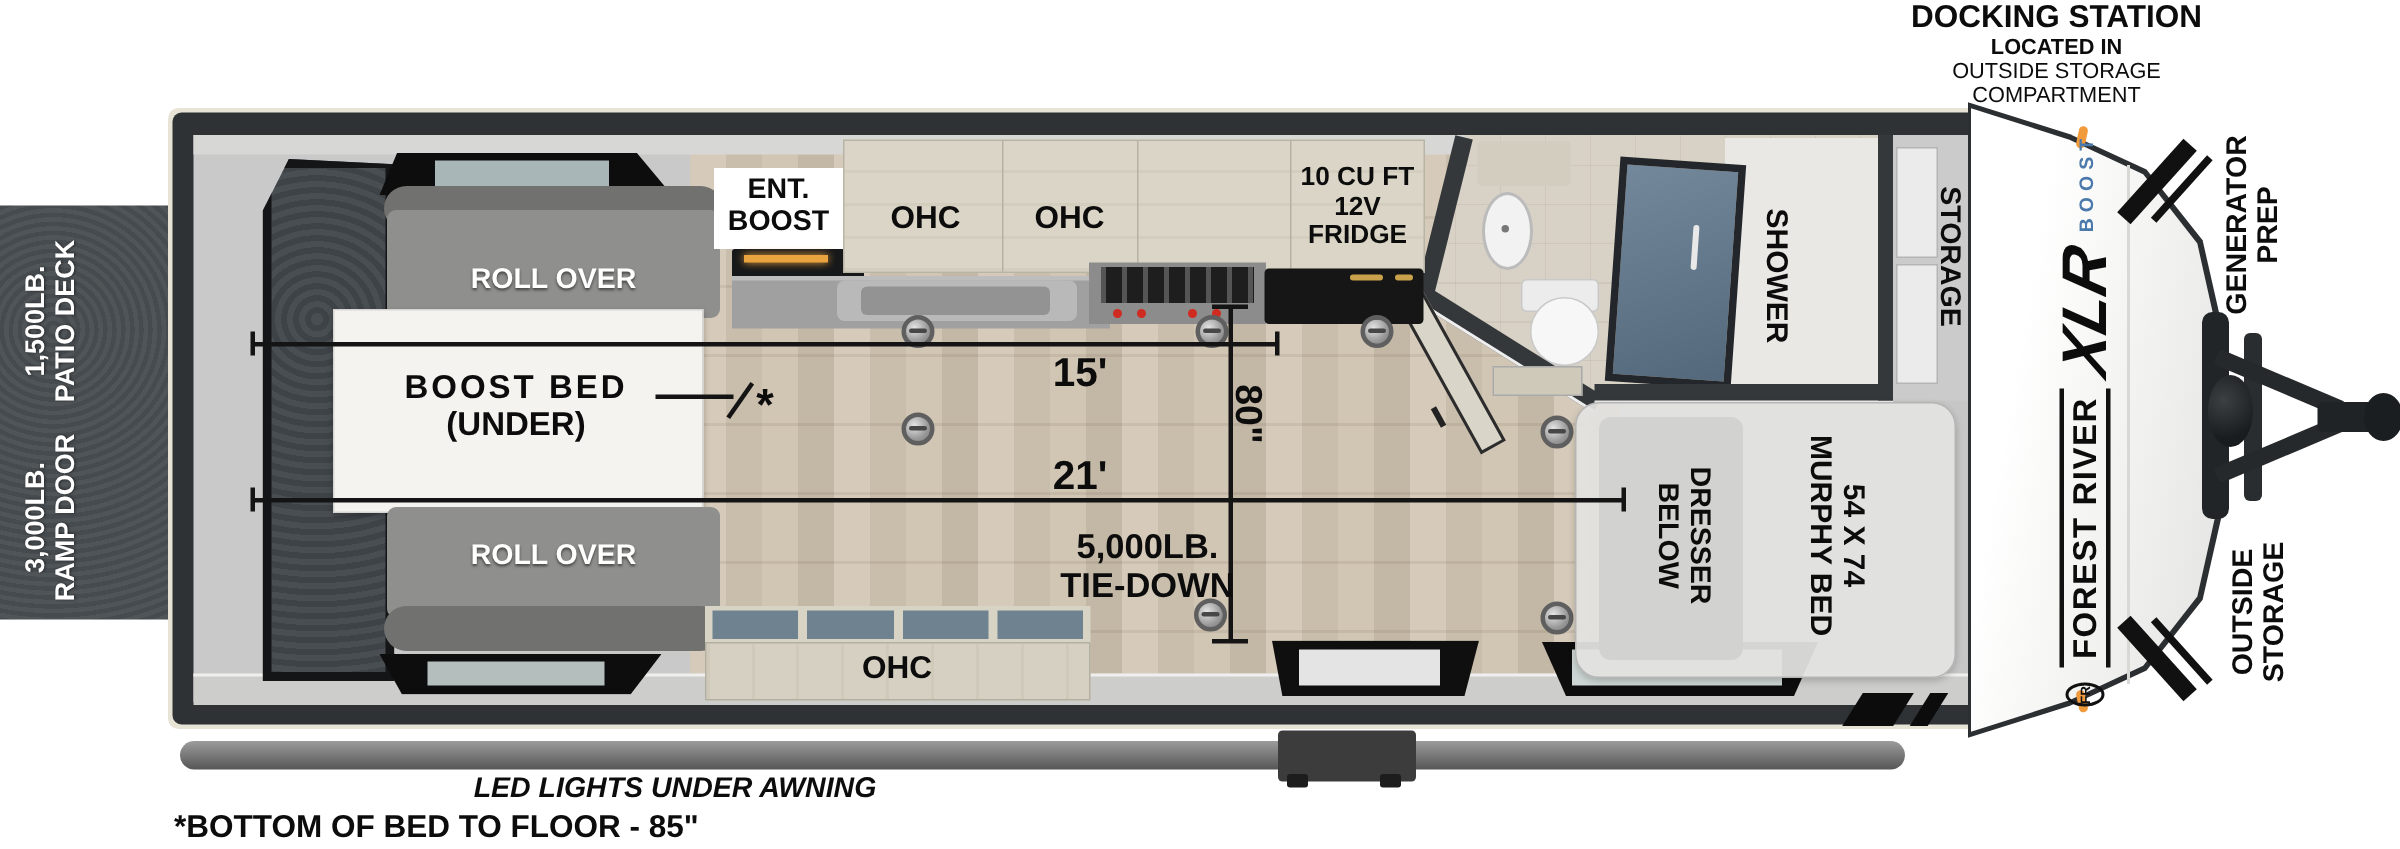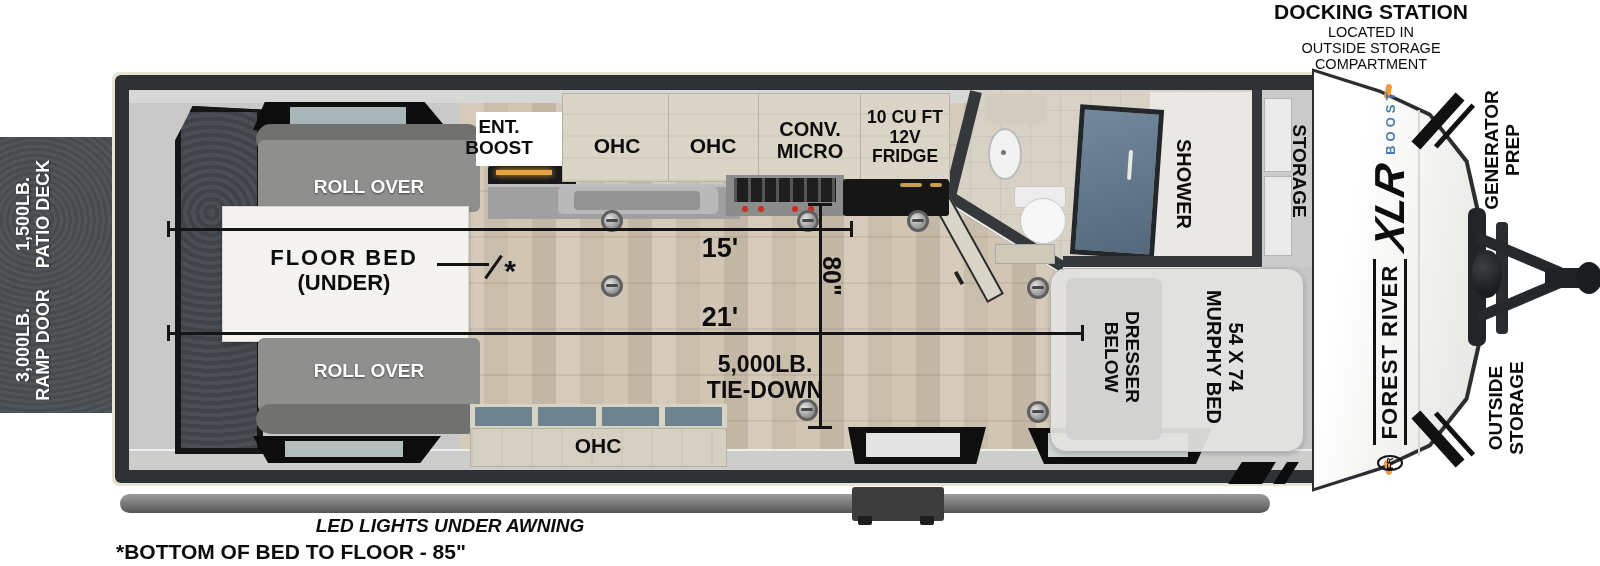--- a/index.html
+++ b/index.html
@@ -25,21 +25,21 @@
   .wall{background:#34383b;}
   .glasspane{background:linear-gradient(160deg,#74889b,#53687b);}
 </style>
 </head>
 <body>
 
 <div id="canvas">
 
   <div class="abs lbl" style="left:1268px;top:0;width:206px;">
     <div style="font-size:21px;">DOCKING STATION</div>
-    <div style="font-size:14.5px;font-weight:400;">LOCATED IN</div>
+    <div style="font-size:14.5px;font-weight:700;">LOCATED IN</div>
     <div style="font-size:14.5px;font-weight:400;">OUTSIDE STORAGE</div>
     <div style="font-size:14.5px;font-weight:400;">COMPARTMENT</div>
   </div>
 
   <div class="abs" style="left:0;top:137px;width:119px;height:276px;
        background:repeating-radial-gradient(circle at 30% 30%, rgba(255,255,255,0.03) 0 3px, rgba(0,0,0,0.05) 3px 6px), #4a4f53;"></div>
   <div class="abs lbl whitetxt vccw" style="left:-41px;top:193px;width:150px;height:42px;font-size:18px;">
     <div>1,500LB.</div>
     <div>PATIO DECK</div>
   </div>
@@ -89,51 +89,47 @@
   <div class="abs" style="left:290px;top:107px;width:116px;height:17px;background:#a9b6b8;"></div>
   <div class="abs" style="left:253px;top:436px;width:188px;height:27px;background:#0d0d0d;clip-path:polygon(0 0, 100% 0, 89% 100%, 8% 100%);"></div>
   <div class="abs" style="left:285px;top:441px;width:118px;height:16px;background:#b4bfbd;"></div>
 
   <div class="abs" style="left:256px;top:124px;width:226px;height:30px;background:#71716f;border-radius:16px;"></div>
   <div class="abs" style="left:258px;top:140px;width:222px;height:72px;background:#8f8f8d;border-radius:6px;"></div>
   <div class="abs lbl whitetxt" style="left:269px;top:176px;width:200px;font-size:19px;">ROLL OVER</div>
 
   <div class="abs" style="left:222px;top:206px;width:245px;height:134px;background:#f4f3ef;border:1px solid #d5d5d1;box-shadow:0 2px 4px rgba(0,0,0,0.25);"></div>
   <div class="abs lbl" style="left:244px;top:246px;width:200px;font-size:22px;">
-    <div style="letter-spacing:2px;">FLOOR BED</div>
+    <div style="letter-spacing:2px;">BOOST BED</div>
     <div>(UNDER)</div>
   </div>
 
   <div class="abs" style="left:258px;top:338px;width:222px;height:74px;background:#8f8f8d;border-radius:6px;"></div>
   <div class="abs" style="left:256px;top:404px;width:226px;height:30px;background:#71716f;border-radius:16px;"></div>
   <div class="abs lbl whitetxt" style="left:269px;top:360px;width:200px;font-size:19px;">ROLL OVER</div>
 
   <div class="abs dimline" style="left:437px;top:263px;width:52px;height:3px;"></div>
   <div class="abs dimline" style="left:492px;top:253px;width:3px;height:28px;transform:rotate(35deg);"></div>
   <div class="abs lbl" style="left:498px;top:254px;width:24px;font-size:30px;">*</div>
 
   <div class="abs" style="left:476px;top:112px;width:86px;height:54px;background:#ffffff;"></div>
-  <div class="abs lbl" style="left:456px;top:116px;width:86px;font-size:19px;">
+  <div class="abs lbl" style="left:476px;top:116px;width:86px;font-size:19px;">
     <div>ENT.</div>
     <div>BOOST</div>
   </div>
   <div class="abs" style="left:488px;top:166px;width:88px;height:22px;background:#17181a;border-radius:2px;"></div>
   <div class="abs" style="left:496px;top:170px;width:56px;height:5px;background:#e9a33f;box-shadow:0 0 6px #e9a33f;"></div>
 
   <div class="abs" style="left:562px;top:93px;width:388px;height:89px;background:
        repeating-linear-gradient(0deg, rgba(160,150,130,0.12) 0 2px, rgba(0,0,0,0) 2px 22px), #dad5c6;border:1px solid #b8b4a6;box-sizing:border-box;"></div>
   <div class="abs" style="left:668px;top:94px;width:1px;height:87px;background:#b5b1a3;"></div>
   <div class="abs" style="left:758px;top:94px;width:1px;height:87px;background:#b5b1a3;"></div>
   <div class="abs" style="left:860px;top:94px;width:1px;height:87px;background:#b5b1a3;"></div>
   <div class="abs lbl" style="left:572px;top:134px;width:90px;font-size:21px;">OHC</div>
   <div class="abs lbl" style="left:670px;top:134px;width:86px;font-size:21px;">OHC</div>
-  <div class="abs lbl" style="left:762px;top:118px;width:96px;font-size:20px;">
-    <div>CONV.</div>
-    <div>MICRO</div>
-  </div>
   <div class="abs lbl" style="left:862px;top:108px;width:86px;font-size:17.5px;">
     <div>10 CU FT</div>
     <div>12V</div>
     <div>FRIDGE</div>
   </div>
 
   <div class="abs" style="left:488px;top:184px;width:252px;height:32px;background:#a0a0a0;border-top:3px solid #bdbdbd;"></div>
   <div class="abs" style="left:558px;top:187px;width:160px;height:27px;background:#b9b9b9;border-radius:5px;"></div>
   <div class="abs" style="left:574px;top:191px;width:126px;height:19px;background:#939393;border-radius:4px;"></div>
   <div class="abs" style="left:726px;top:175px;width:118px;height:41px;background:#8c8c8c;"></div>

